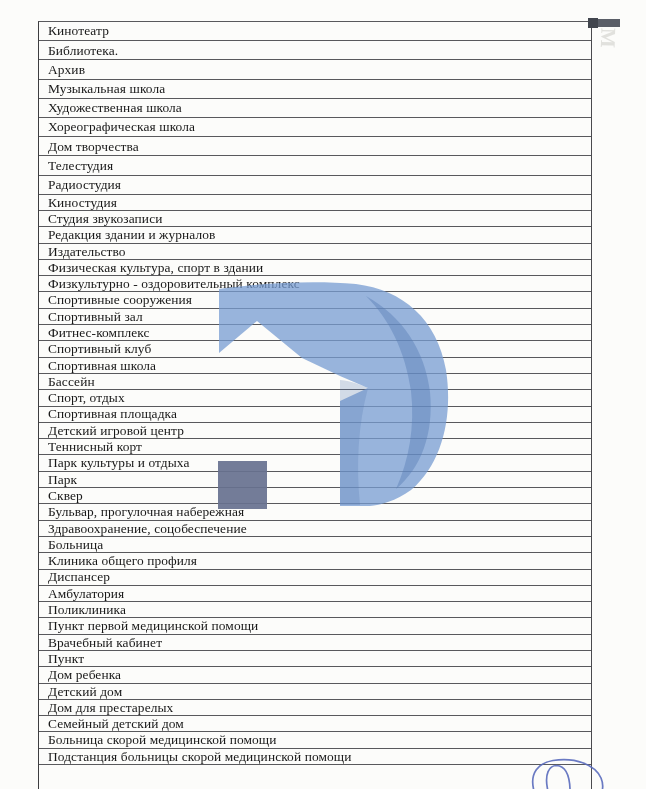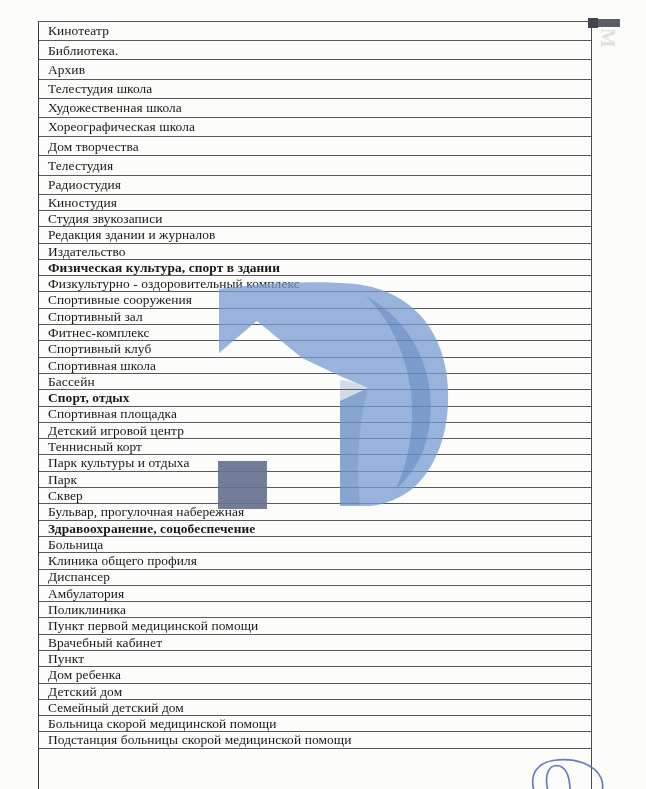--- a/index.html
+++ b/index.html
@@ -41,21 +41,21 @@
   }
   .row.tall { height: 19.2px; }
   .row span {
     font-size: 13.4px;
     color: #181818;
     white-space: pre;
     letter-spacing: 0.1px;
     line-height: 1;
     transform: translateY(-0.5px);
   }
-  .row.bold span { font-weight: bold; }
+  .row.bold span { font-weight: normal; }
   
   .wm-svg {
     position: absolute;
     inset: 0;
     width: 646px;
     height: 789px;
     z-index: 3;
     pointer-events: none;
   }
   .scan-bar {
@@ -105,21 +105,21 @@
       <div class="row tall">
         <span>Кинотеатр</span>
       </div>
       <div class="row tall">
         <span>Библиотека.</span>
       </div>
       <div class="row tall">
         <span>Архив</span>
       </div>
       <div class="row tall">
-        <span>Телестудия школа</span>
+        <span>Музыкальная школа</span>
       </div>
       <div class="row tall">
         <span>Художественная школа</span>
       </div>
       <div class="row tall">
         <span>Хореографическая школа</span>
       </div>
       <div class="row tall">
         <span>Дом творчества</span>
       </div>
@@ -214,20 +214,23 @@
         <span>Врачебный кабинет</span>
       </div>
       <div class="row">
         <span>Пункт</span>
       </div>
       <div class="row">
         <span>Дом ребенка</span>
       </div>
       <div class="row">
         <span>Детский дом</span>
+      </div>
+      <div class="row">
+        <span>Дом для престарелых</span>
       </div>
       <div class="row">
         <span>Семейный детский дом</span>
       </div>
       <div class="row">
         <span>Больница скорой медицинской помощи</span>
       </div>
       <div class="row">
         <span>Подстанция больницы скорой медицинской помощи</span>
       </div>

